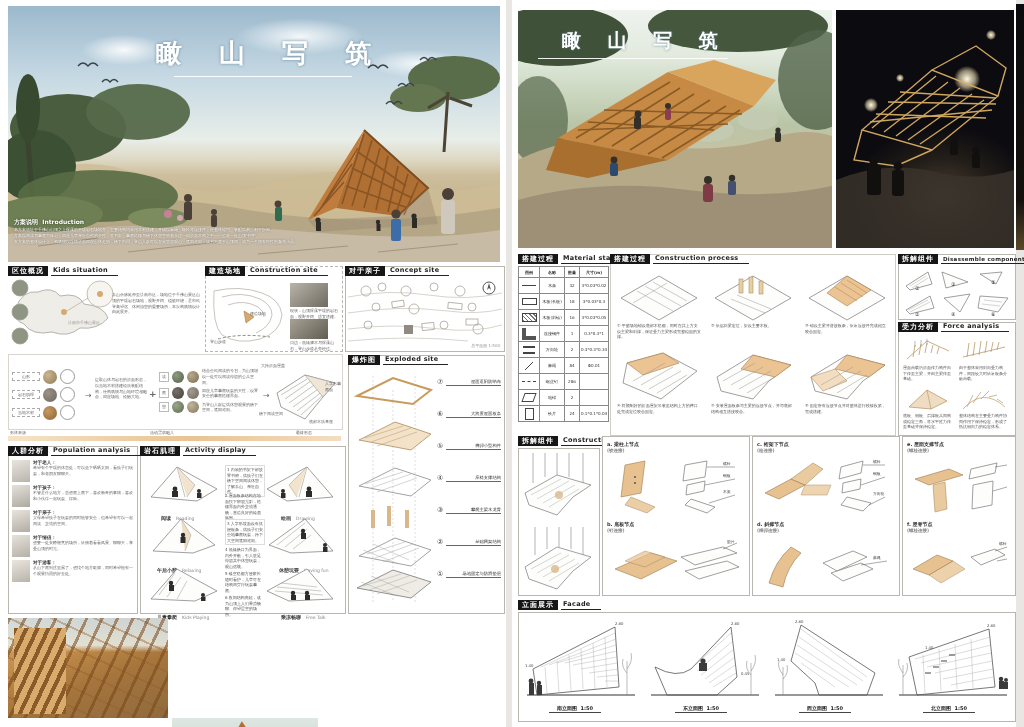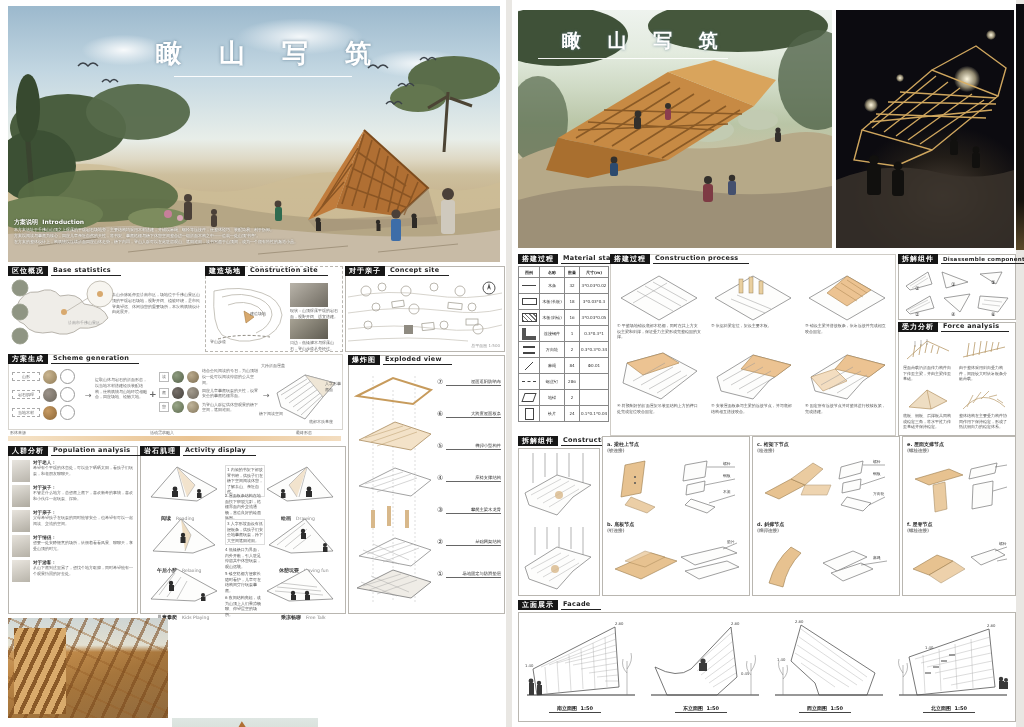--- a/index.html
+++ b/index.html
@@ -146,21 +146,21 @@
         </div>
         <div class="micro" style="color:#fdfcf8;text-shadow:0 0 2px rgba(40,40,40,.8);">本方案选址于千佛山山顶之上裸露的平缓岩石场地旁，主要结构均采用木材搭建，并辅以麻绳、螺栓等连接件，使整体轻巧、装配简易、利于拆卸。</div>
         <div class="micro" style="color:#fdfcf8;text-shadow:0 0 2px rgba(40,40,40,.8);">方案以阅读与攀爬为核心，回应儿童亲近自然的天性，将书架、攀爬格栅与檐下休憩空间整合进一组折面木构之中——造就一处山顶'书亭'。</div>
         <div class="micro" style="color:#fdfcf8;text-shadow:0 0 2px rgba(40,40,40,.8);">在方案的整体设计上，构筑物以连续折面回应山体走势，檐下内凹，登山人群可以在此驻留观山、遮阳避雨，读书写画于山顶间，成为一个很有特性的邂逅小品。</div>
       </div>
     </div>
 
     <div class="abs" style="left:8px;top:266px;width:194px;height:84px;">
       <div class="sec">
         <span class="zh">区位概况</span>
-        <span class="en">Base statistics</span>
+        <span class="en">Kids situation</span>
       </div>
       <svg class="abs" style="left:0;top:12px;" width="110" height="68" viewBox="0 0 110 68">
         <path d="M8 30 Q14 12 30 14 Q44 8 52 18 Q70 14 76 26 Q96 28 100 40 Q90 52 72 50 Q60 60 44 54 Q24 58 16 46 Q4 42 8 30 Z" fill="#efede8" stroke="#b8b4ac" stroke-width="1"></path>
         <circle cx="56" cy="34" r="3" fill="#d8a96e"></circle>
         <g fill="#8f9583">
             <circle cx="12" cy="10" r="8"></circle>
             <circle cx="12" cy="34" r="8"></circle>
             <circle cx="12" cy="58" r="8"></circle>
           </g>
         <g fill="none" stroke="#9aa08e" stroke-width=".8">
@@ -230,24 +230,20 @@
         <rect x="56" y="46" width="9" height="9" fill="#8f8b81"></rect>
       </svg>
       <svg class="abs" style="left:136px;top:14px;" width="14" height="14" viewBox="0 0 14 14">
         <circle cx="7" cy="7" r="6" fill="none" stroke="#555" stroke-width="1"></circle>
         <path d="M7 2 L9 9 L7 7 L5 9 Z" fill="#555"></path>
       </svg>
       <div class="abs micro" style="right:4px;bottom:2px;color:#999;">总平面图 1:500</div>
     </div>
 
     <div class="abs box" style="left:8px;top:354px;width:333px;height:74px;border-color:#d8d5cf;">
-      <div class="sec" style="margin:-1px 0 0 -1px;">
-        <span class="zh">方案生成</span>
-        <span class="en">Scheme generation</span>
-      </div>
 
       <div class="abs" style="left:3px;top:14px;">
         <div class="ex-row" style="margin-bottom:3px;">
           <span class="micro" style="border:1px dashed #aaa;padding:1px 2px;width:22px;text-align:center;">山形</span>
           <span style="width:14px;height:14px;border-radius:50%;background:radial-gradient(circle at 35% 35%,#cbb691,#8f7b56);display:inline-block;"></span>
           <span style="width:13px;height:13px;border-radius:50%;border:1px solid #999;display:inline-block;"></span>
         </div>
         <div class="ex-row" style="margin-bottom:3px;">
           <span class="micro" style="border:1px dashed #aaa;padding:1px 2px;width:22px;text-align:center;">岩石肌理</span>
           <span style="width:14px;height:14px;border-radius:50%;background:radial-gradient(circle at 35% 35%,#9b9документ289,#6d675c);background:radial-gradient(circle at 35% 35%,#9b9289,#6d675c);display:inline-block;"></span>
@@ -435,21 +431,21 @@
       <div class="notebox" style="left:84px;top:46px;width:36px;">2 屋面板条结构在地面投下斑驳光影，格栅界面内外交流通畅，营造良好的绘画氛围。</div>
       <div class="notebox" style="left:84px;top:72px;width:36px;border:1px solid #ddd;padding:1px;">3 人字形坡面设有抓握板条，供孩子们安全地攀爬玩耍，跨下大空间遮阳避雨。</div>
       <div class="notebox" style="left:84px;top:100px;width:36px;">4 低矮檐口为界面，内外开敞，引人驻足停留其中休憩玩耍，观山远眺。</div>
       <div class="notebox" style="left:84px;top:124px;width:36px;">5 镂空格栅方便家长随时看护，儿童可在结构间穿行玩耍攀爬。</div>
       <div class="notebox" style="left:84px;top:148px;width:36px;">6 夜间结构亮起，成为山顶上人们乘凉畅聊、仰望星空的场所。</div>
     </div>
 
     <div class="abs box" style="left:348px;top:355px;width:155px;height:257px;">
       <div class="sec" style="margin:-1px 0 0 -1px;">
         <span class="zh">爆炸图</span>
-        <span class="en">Exploded view</span>
+        <span class="en">Exploded site</span>
       </div>
       <svg class="abs" style="left:4px;top:14px;" width="82" height="238" viewBox="0 0 82 238">
         <g stroke="#bbb" stroke-width=".5" stroke-dasharray="2 2">
             <path d="M20 6 L20 232 M62 6 L62 232 M40 20 L40 232"></path>
           </g>
         <path d="M4 26 L40 8 L78 20 L60 34 Z" fill="none" stroke="#c79b5c" stroke-width="2"></path>
         <path d="M6 70 L42 52 L78 64 L58 80 Z" fill="#f3e2c8" stroke="#a98c5e" stroke-width=".8"></path>
         <g stroke="#b99b6a" stroke-width=".5">
             <path d="M12 68 L50 56 M18 72 L58 58 M24 76 L64 62"></path>
           </g>

